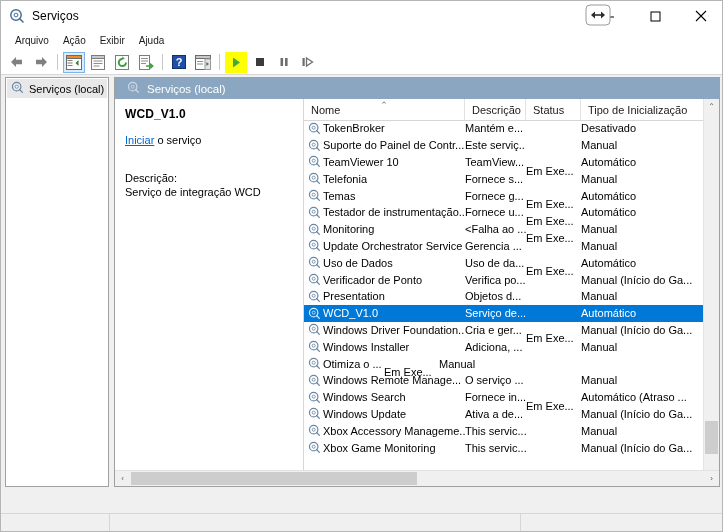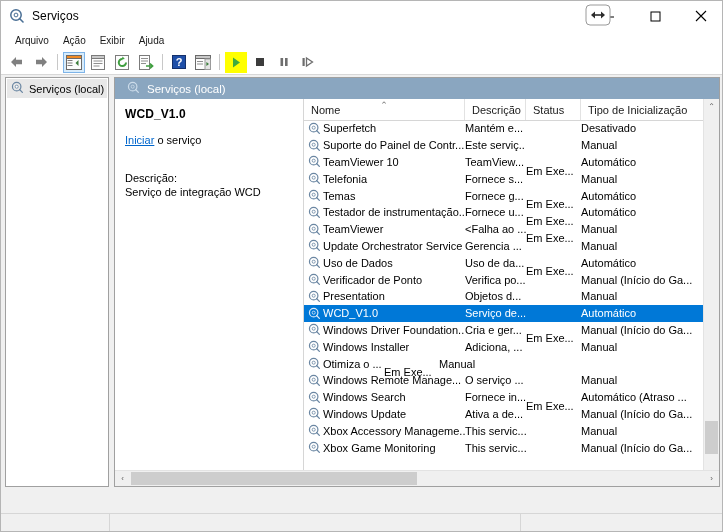--- a/index.html
+++ b/index.html
@@ -581,21 +581,21 @@
 
         <div class="rows" id="rows">
             <div class="row">
               <span class="cell c-icon">
                 <svg width="13" height="13" viewBox="0 0 16 16">
                   <circle cx="7" cy="7" r="5.2" fill="none" stroke="#6a86a2" stroke-width="1.5"></circle>
                   <circle cx="7" cy="7" r="1.9" fill="none" stroke="#6a86a2" stroke-width="1"></circle>
                   <path d="M10.5 10.5 L14 14" stroke="#6a86a2" stroke-width="1.6" stroke-linecap="round"></path>
                 </svg>
               </span>
-              <span class="cell c-name">Superfetch</span>
+              <span class="cell c-name">TokenBroker</span>
               <span class="cell c-desc">Mantém e...</span>
               <span class="cell c-status"></span>
               <span class="cell c-tipo">Desativado</span>
             </div>
             <div class="row">
               <span class="cell c-icon">
                 <svg width="13" height="13" viewBox="0 0 16 16">
                   <circle cx="7" cy="7" r="5.2" fill="none" stroke="#6a86a2" stroke-width="1.5"></circle>
                   <circle cx="7" cy="7" r="1.9" fill="none" stroke="#6a86a2" stroke-width="1"></circle>
                   <path d="M10.5 10.5 L14 14" stroke="#6a86a2" stroke-width="1.6" stroke-linecap="round"></path>
@@ -659,21 +659,21 @@
               <span class="cell c-tipo">Automático</span>
             </div>
             <div class="row">
               <span class="cell c-icon">
                 <svg width="13" height="13" viewBox="0 0 16 16">
                   <circle cx="7" cy="7" r="5.2" fill="none" stroke="#6a86a2" stroke-width="1.5"></circle>
                   <circle cx="7" cy="7" r="1.9" fill="none" stroke="#6a86a2" stroke-width="1"></circle>
                   <path d="M10.5 10.5 L14 14" stroke="#6a86a2" stroke-width="1.6" stroke-linecap="round"></path>
                 </svg>
               </span>
-              <span class="cell c-name">TeamViewer</span>
+              <span class="cell c-name">Monitoring</span>
               <span class="cell c-desc">&lt;Falha ao ...</span>
               <span class="cell c-status">Em Exe...</span>
               <span class="cell c-tipo">Manual</span>
             </div>
             <div class="row">
               <span class="cell c-icon">
                 <svg width="13" height="13" viewBox="0 0 16 16">
                   <circle cx="7" cy="7" r="5.2" fill="none" stroke="#6a86a2" stroke-width="1.5"></circle>
                   <circle cx="7" cy="7" r="1.9" fill="none" stroke="#6a86a2" stroke-width="1"></circle>
                   <path d="M10.5 10.5 L14 14" stroke="#6a86a2" stroke-width="1.6" stroke-linecap="round"></path>

